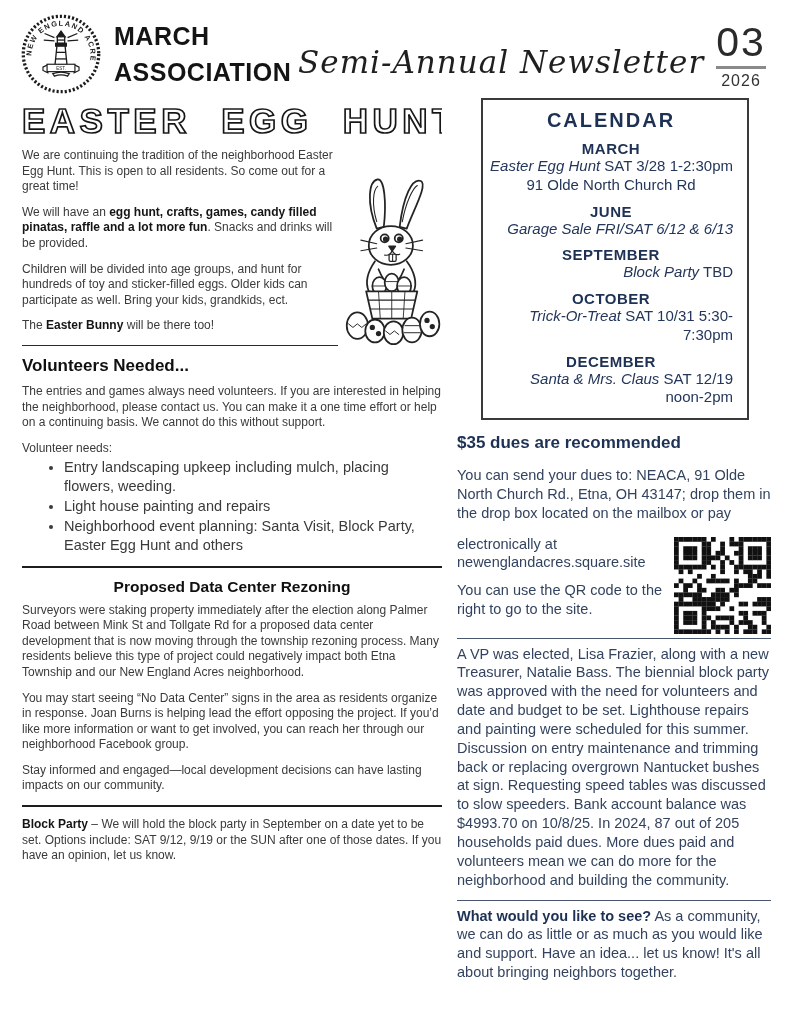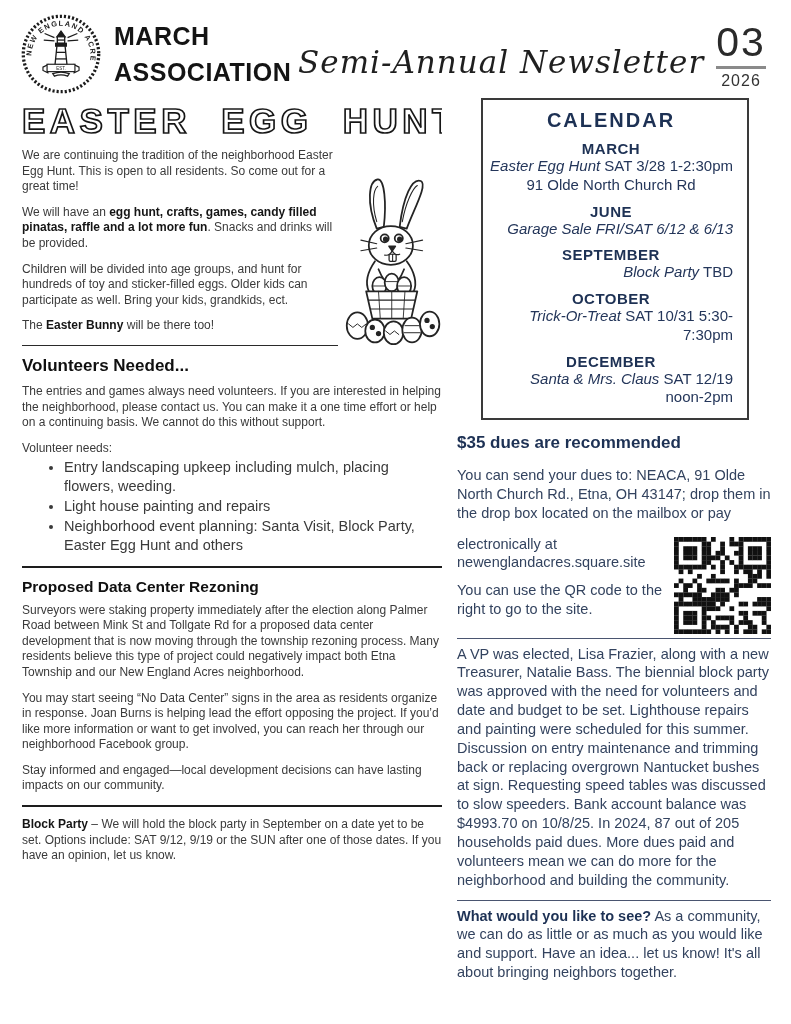--- a/index.html
+++ b/index.html
@@ -28,21 +28,21 @@
   .col-right { flex:1; color:#33435f; }
 
   
   .bubble-title { display:block; margin:2px 0 6px 0; }
   .col-left p { font-size:12px; line-height:1.3; margin-bottom:10px; color:#3a3a3a; }
   .col-left p strong, .col-left li strong { color:#151515; }
   .bunny { float:right; width:97px; margin:26px 0 2px 7px; }
   .rule-thin  { border:none; border-top:1.5px solid #2a2a2a; margin:11px 0 10px 0; }
   .rule-thick { border:none; border-top:2.6px solid #1d1d1d; margin:11px 0 10px 0; }
   .sec-head { font-size:17px; font-weight:700; color:#101010; margin-bottom:8px; }
-  .sec-head-sm { font-size:15.5px; font-weight:700; color:#101010; margin-bottom:7px; }
+  .sec-head-sm { font-size:15.5px; font-weight:700; color:#101010; margin-bottom:7px;text-align:center; }
   .needs-label { margin-bottom:2px !important; }
   ul.bullets { margin:0 0 10px 42px; }
   ul.bullets li { font-size:14.5px; line-height:1.3; color:#3a3a3a; margin-bottom:1px; }
 
   
   .calendar-box {
     border:2px solid #3a3a3a; margin:0 22px 13px 24px; padding:9px 14px 11px 6px;
     text-align:center; color:#24365a;
   }
   .cal-title { font-size:20px; font-weight:700; letter-spacing:2px; color:#1d3154; margin-bottom:3px; }

